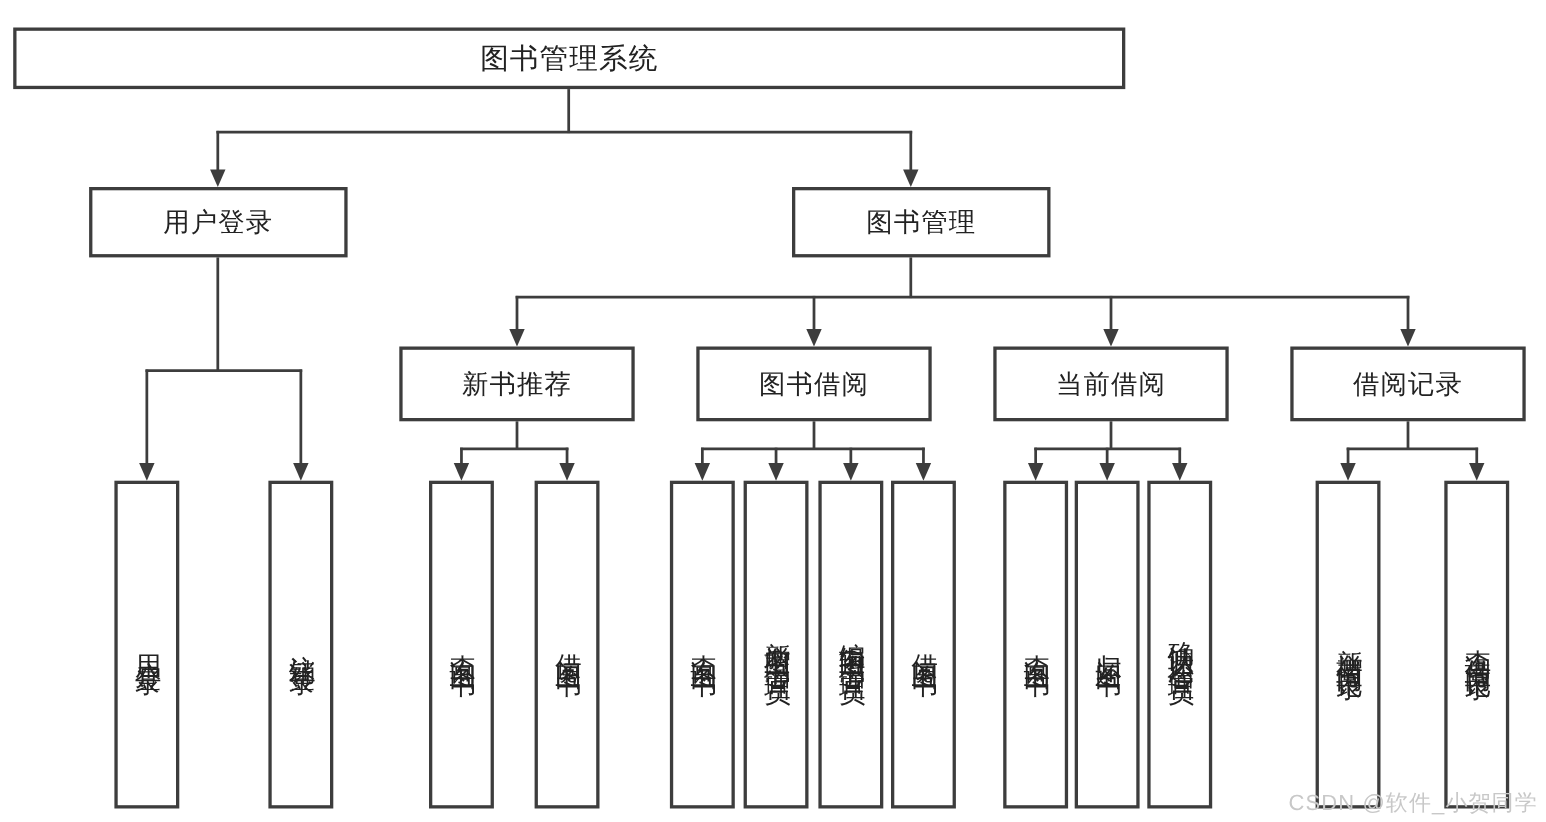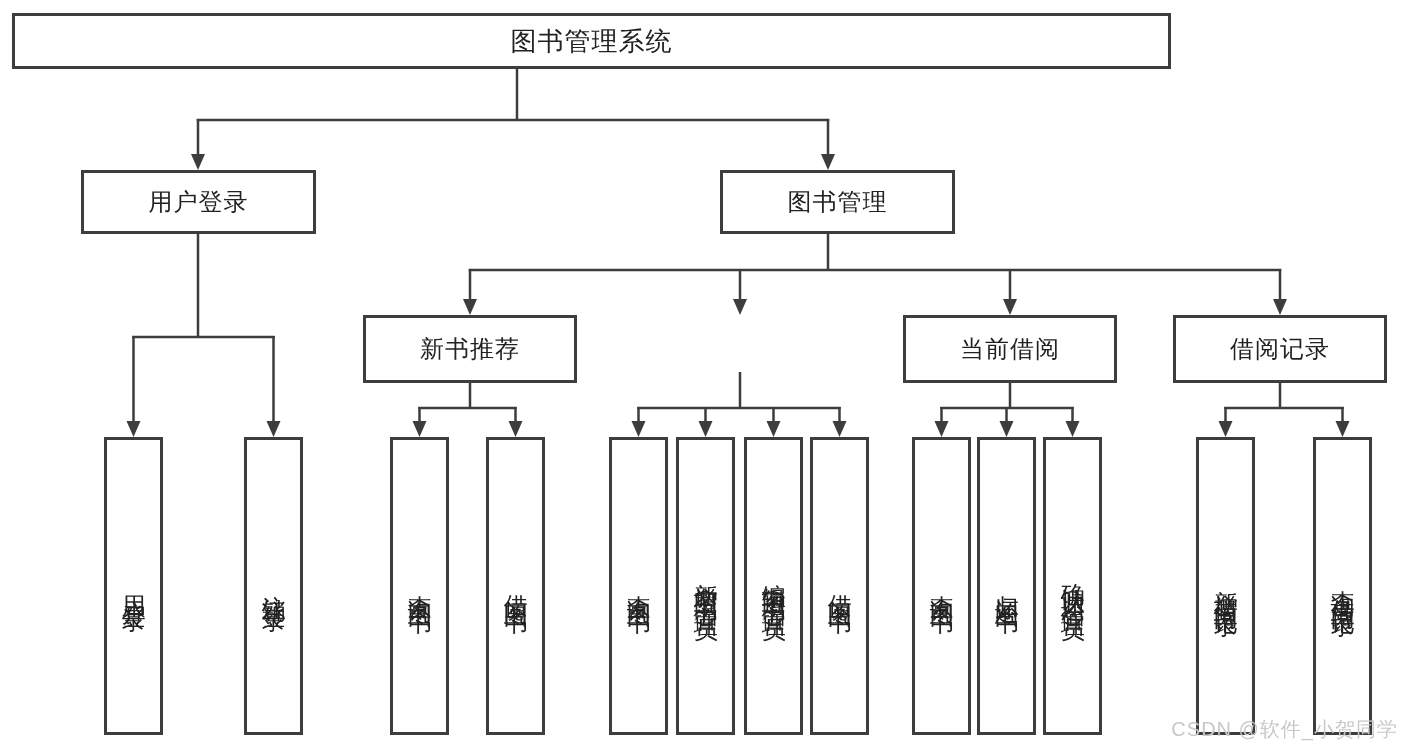--- a/index.html
+++ b/index.html
@@ -30,21 +30,21 @@
   .hbox.root{font-size:26px;}
   .vbox{width:59px;height:298px;top:437px;}
   .vbox span{
     writing-mode:vertical-rl;
     font-size:24px;
     letter-spacing:5px;
     line-height:1.1;
     color:var(--text);
   }
   
-  .n-root{left:12px;top:13px;width:1159px;height:56px;}
+  .n-root{left:12px;top:25px;width:1011px;height:56px;}
   
   .n-user-login{left:81px;top:170px;width:235px;height:64px;}
   .n-book-mgmt{left:720px;top:170px;width:235px;height:64px;}
   
   .l3{top:315px;width:214px;height:68px;}
   .n-new-book{left:363px;}
   .n-book-borrow{left:633px;}
   .n-current-borrow{left:903px;}
   .n-borrow-records{left:1173px;}
   
@@ -149,20 +149,23 @@
   <div class="node hbox n-user-login">
     <span>用户登录</span>
   </div>
   <div class="node hbox n-book-mgmt">
     <span>图书管理</span>
   </div>
 
   <div class="node hbox l3 n-new-book">
     <span>新书推荐</span>
   </div>
+  <div class="node hbox l3 n-book-borrow">
+    <span>图书借阅</span>
+  </div>
   <div class="node hbox l3 n-borrow-records">
     <span>借阅记录</span>
   </div>
   <div class="node hbox l3 n-current-borrow">
     <span>当前借阅</span>
   </div>
 
   <div class="node vbox lf-1a">
     <span>用户登录</span>
   </div>

